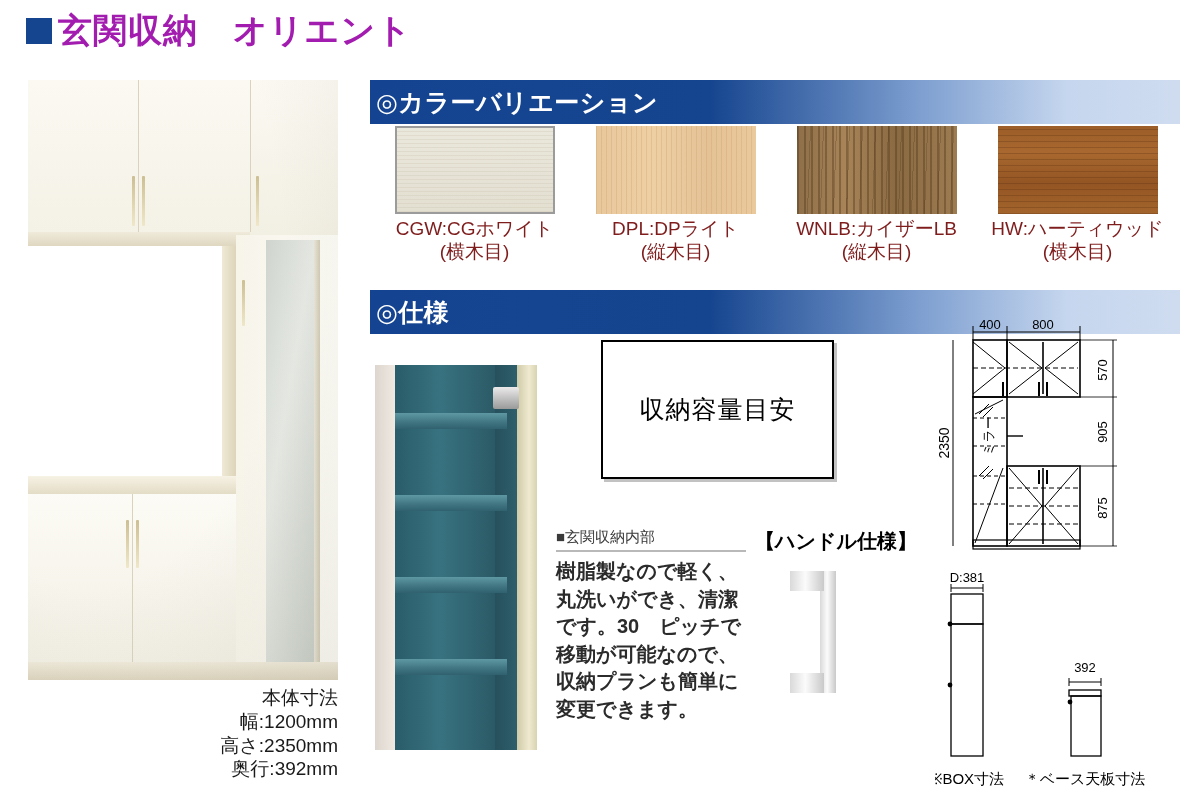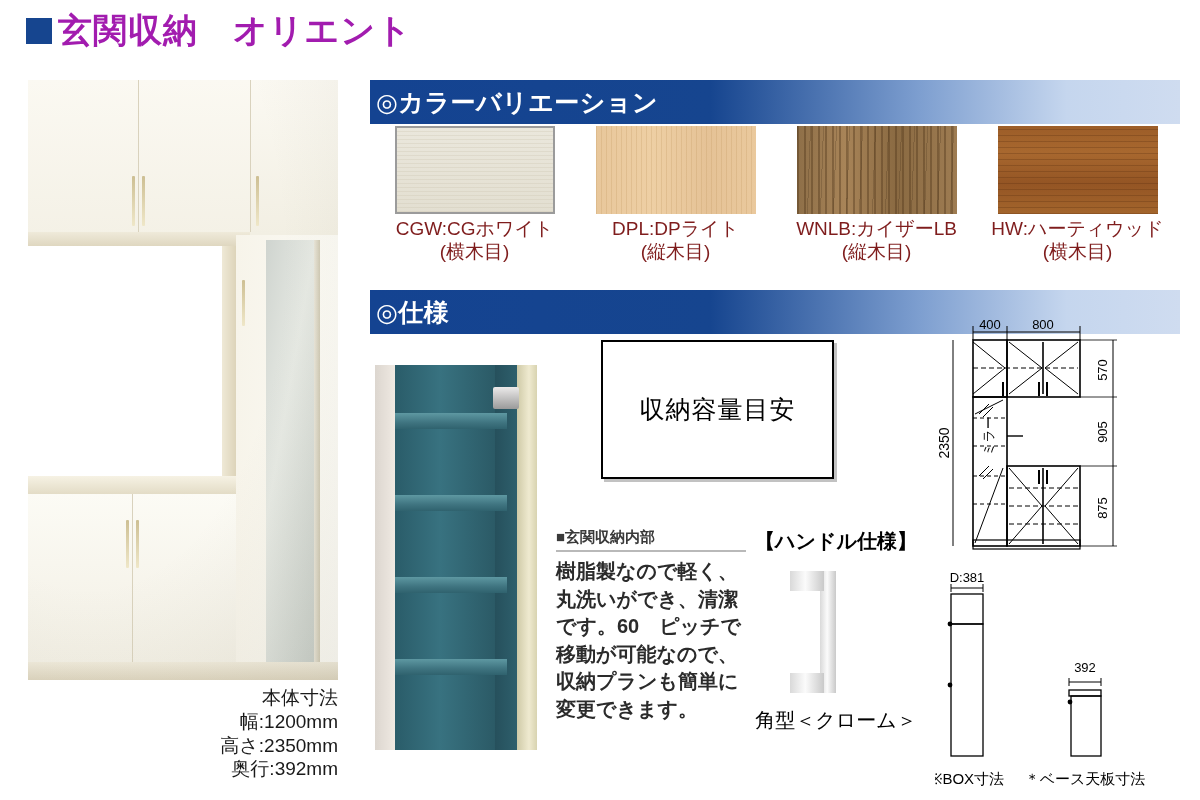--- a/index.html
+++ b/index.html
@@ -140,21 +140,21 @@
     background:linear-gradient(90deg,#cfcaa7,#efead0 60%,#d8d3b0);}
   .ip-shelf{left:20px;width:112px;height:16px;
     background:linear-gradient(180deg,#5e98a2 0%,#3f7480 60%,#2f626e 100%);}
   .ip-hinge{left:118px;top:22px;width:26px;height:22px;
     background:linear-gradient(180deg,#eceaea,#9a9a9a);border-radius:2px;}
 
   #interior-text{
     position:absolute;left:556px;top:528px;width:190px;
   }
   #interior-text .it-head{
-    font-size:15px;font-weight:bold;color:#3a3a3a;
+    font-size:15px;font-weight:normal;color:#3a3a3a;
     border-bottom:2px solid #b9b9b9;padding-bottom:3px;margin-bottom:6px;
     white-space:nowrap;
   }
   #interior-text .it-body{
     font-size:20px;line-height:1.38;color:#2b2b2b;font-weight:bold;
   }
 
   
   #capacity-box{
     position:absolute;left:601px;top:340px;width:229px;height:135px;
@@ -272,31 +272,30 @@
   <div class="ip ip-shelf" style="top:294px;"></div>
   <div class="ip ip-hinge"></div>
 </div>
 
 <div id="capacity-box">
   <div class="cap-1">収納容量目安</div>
 </div>
 
 <div id="interior-text">
   <div class="it-head">■玄関収納内部</div>
-  <div class="it-body">樹脂製なので軽く、丸洗いができ、清潔です。60　ピッチで移動が可能なので、収納プランも簡単に変更できます。</div>
+  <div class="it-body">樹脂製なので軽く、丸洗いができ、清潔です。30　ピッチで移動が可能なので、収納プランも簡単に変更できます。</div>
 </div>
 
 <div id="handle-spec">
   <div class="hs-head">【ハンドル仕様】</div>
   <div class="hs-art">
     <div class="hs-bar" style="left:44px;top:10px;width:16px;height:122px;"></div>
     <div class="hs-bar" style="left:14px;top:10px;width:34px;height:20px;"></div>
     <div class="hs-bar" style="left:14px;top:112px;width:34px;height:20px;"></div>
   </div>
-  <div class="hs-cap">角型＜クローム＞</div>
 </div>
 
 <svg id="elevation" viewBox="0 0 250 245">
 
   <line x1="38" y1="22" x2="38" y2="8" stroke="#000" stroke-width="1"></line>
   <line x1="72" y1="22" x2="72" y2="8" stroke="#000" stroke-width="1"></line>
   <line x1="145" y1="22" x2="145" y2="8" stroke="#000" stroke-width="1"></line>
   <line x1="38" y1="14" x2="72" y2="14" stroke="#000" stroke-width="1"></line>
   <line x1="72" y1="14" x2="145" y2="14" stroke="#000" stroke-width="1"></line>
   <text class="dwg-txt" x="55" y="11" text-anchor="middle">400</text>

